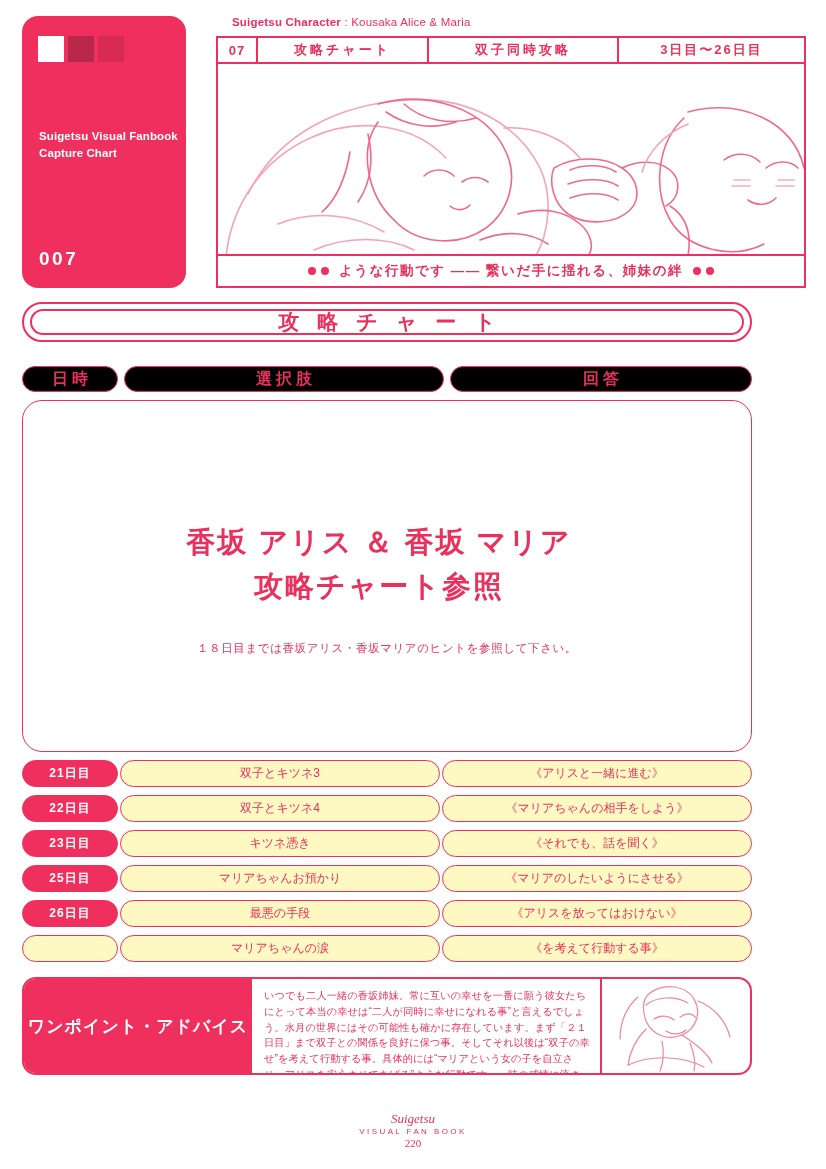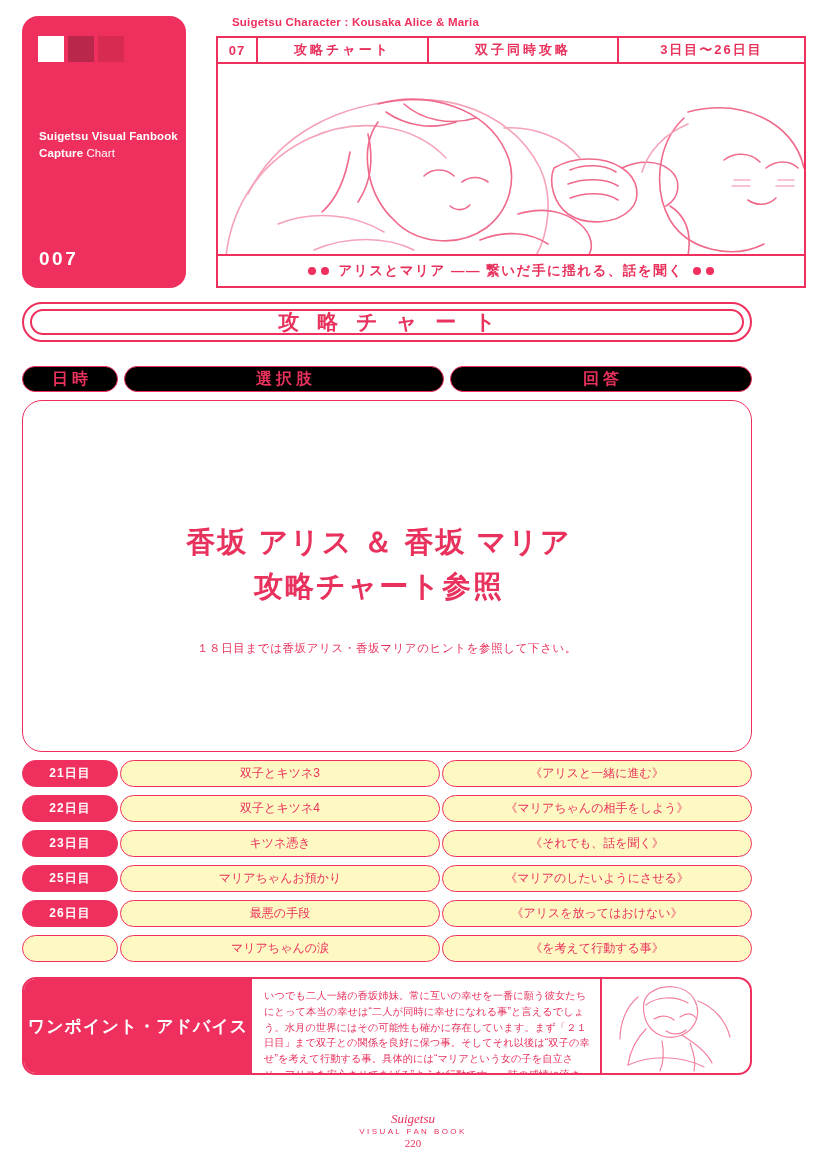--- a/index.html
+++ b/index.html
@@ -53,21 +53,21 @@
     position: absolute;
     left: 17px;
     top: 112px;
     width: 150px;
     color: #ffffff;
     font-size: 11.5px;
     font-weight: bold;
     line-height: 1.45;
     letter-spacing: 0.1px;
   }
-  .id-card-title .light { font-weight: normal; }
+  .id-card-title .light { font-weight: bold; }
   .id-card-num {
     position: absolute;
     left: 17px;
     bottom: 18px;
     color: #ffffff;
     font-size: 19px;
     font-weight: bold;
     letter-spacing: 2.5px;
   }
 
@@ -81,21 +81,21 @@
   }
   .art-head {
     position: absolute;
     left: 16px;
     top: 0px;
     font-size: 11.5px;
     font-weight: bold;
     color: #ef2f5e;
     letter-spacing: 0.2px;
   }
-  .art-head .lightpart { font-weight: bold; margin-top: 23px; }
+  .art-head .lightpart { font-weight: normal; margin-top: 23px; }
 
   .art-frame {
     position: absolute;
     left: 0;
     top: 20px;
     width: 590px;
     height: 252px;
     border: 2px solid #ef2f5e;
     background: #ffffff;
     overflow: hidden;
@@ -428,21 +428,21 @@
               <path d="M96 186 C 128 172, 168 172, 196 186" stroke="#f5a3b8"></path>
             </g>
           </svg>
         </div>
 
         <div class="caption-bar">
           <span class="dotpair">
               <span class="dot"></span>
               <span class="dot"></span>
             </span>
-          <span>アリスとマリア —— 繋いだ手に揺れる、話を聞く</span>
+          <span>ような行動です —— 繋いだ手に揺れる、姉妹の絆</span>
           <span class="dotpair">
               <span class="dot"></span>
               <span class="dot"></span>
             </span>
         </div>
 
       </div>
     </div>
   </div>
 

